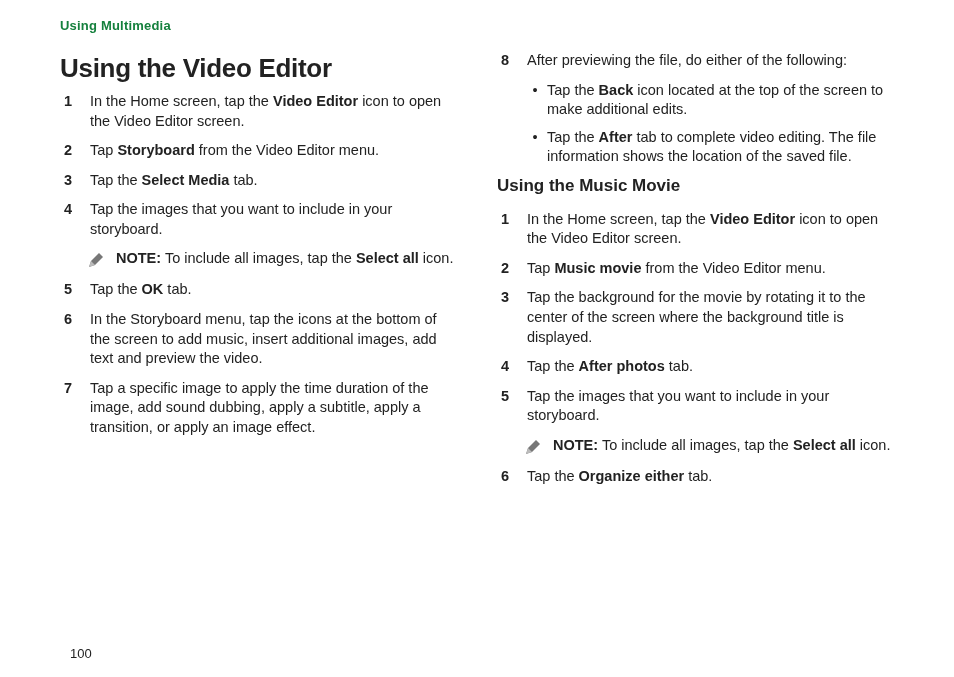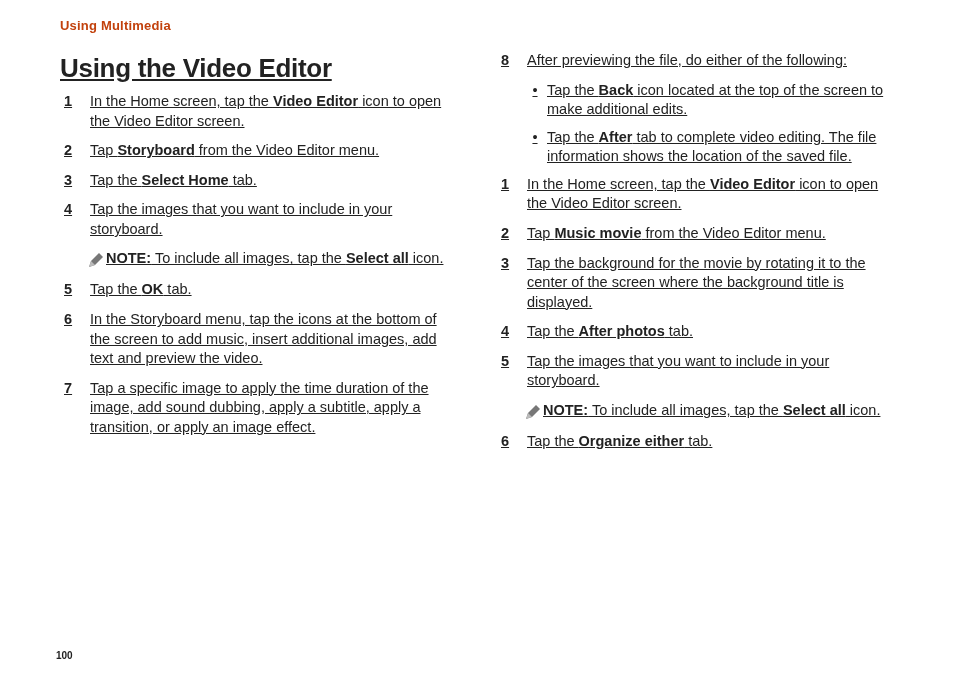--- a/index.html
+++ b/index.html
@@ -12,33 +12,32 @@
   .page {
     width: 954px;
     height: 677px;
     box-sizing: border-box;
     padding: 18px 60px 20px 60px;
     position: relative;
   }
   .running-head {
     font-size: 13px;
     font-weight: bold;
-    color: #c2410c;
+    color: #15803d;
     letter-spacing: 0.2px;
     margin-bottom: 18px;
   }
   .columns {
     display: flex;
     gap: 40px;
   }
   .col {
     flex: 1;
     font-size: 14.5px;
     line-height: 1.35;
-    text-decoration: underline;
   }
   h1.title {
     font-size: 26px;
     font-weight: bold;
     margin: 0 0 6px 0;
     letter-spacing: -0.3px;
   }
   .intro {
     margin: 0 0 18px 0;
   }
@@ -83,35 +82,36 @@
   .bullets li .dot {
     width: 24px;
     flex: 0 0 24px;
     text-align: center;
   }
   .bullets li .btxt { flex: 1; }
   .note-row {
     display: flex;
     align-items: flex-start;
     margin: 6px 0 10px 26px;
+    gap: 10px;
   }
   .note-icon {
     width: 20px;
     height: 20px;
     flex: 0 0 20px;
     margin-top: 1px;
   }
   .note-icon svg { width: 20px; height: 20px; }
   .note-txt { flex: 1; }
   .page-num {
     position: absolute;
-    left: 56px;
+    left: 70px;
     bottom: 16px;
-    font-weight: bold;
-    font-size: 10px;
+    font-weight: normal;
+    font-size: 13px;
   }
 </style>
 </head>
 <body>
 
 <div class="page">
   <div class="running-head">Using Multimedia</div>
 
   <div class="columns">
 
@@ -127,21 +127,21 @@
         </li>
         <li>
           <span class="num">2</span>
           <span class="txt">
             <span>Tap </span><span class="bold">Storyboard</span><span> from the Video Editor menu.</span>
           </span>
         </li>
         <li>
           <span class="num">3</span>
           <span class="txt">
-            <span>Tap the </span><span class="bold">Select Home</span><span> tab.</span>
+            <span>Tap the </span><span class="bold">Select Media</span><span> tab.</span>
           </span>
         </li>
         <li>
           <span class="num">4</span>
           <span class="txt">Tap the images that you want to include in your storyboard.</span>
         </li>
       </ol>
 
       <div class="note-row">
         <span class="note-icon">
@@ -189,20 +189,21 @@
           </span>
         </li>
         <li>
           <span class="dot">•</span>
           <span class="btxt">
             <span>Tap the </span><span class="bold">After</span><span> tab to complete video editing. The file information shows the location of the saved file.</span>
           </span>
         </li>
       </ul>
 
+      <h2 class="sub col2-sub">Using the Music Movie</h2>
 
       <ol class="steps">
         <li>
           <span class="num">1</span>
           <span class="txt">
             <span>In the Home screen, tap the </span><span class="bold">Video Editor</span><span> icon to open the Video Editor screen.</span>
           </span>
         </li>
         <li>
           <span class="num">2</span>

